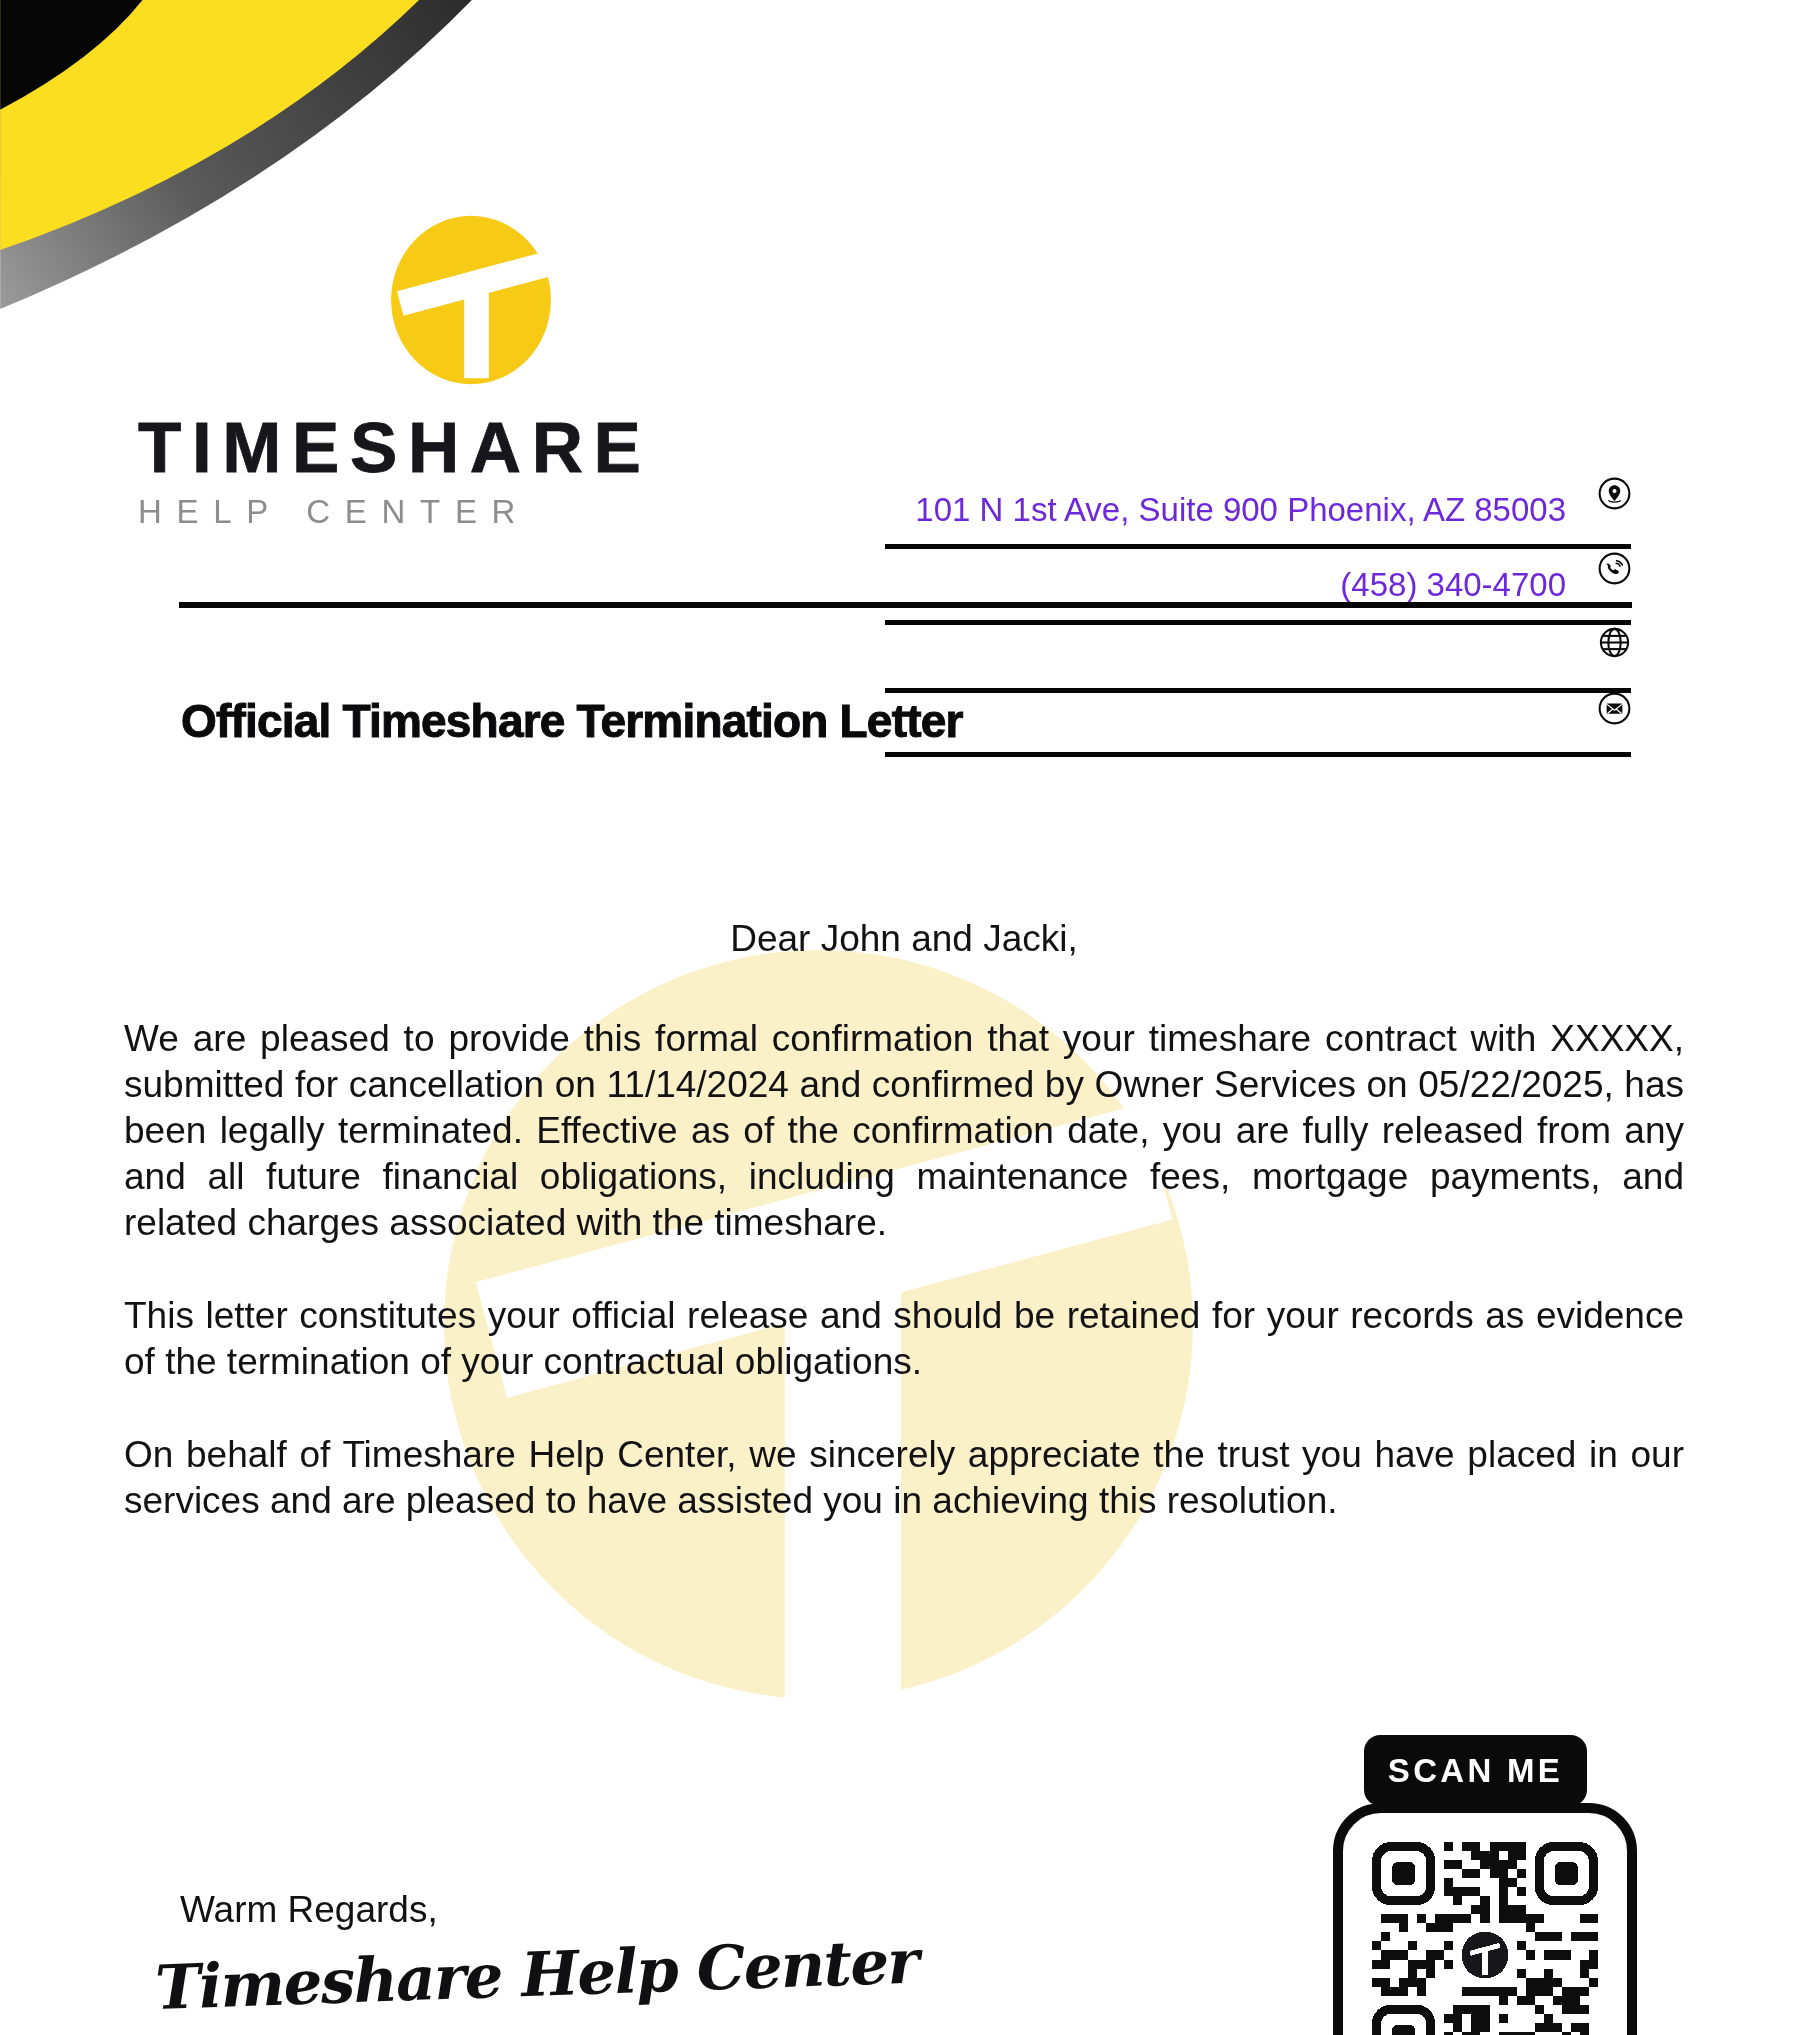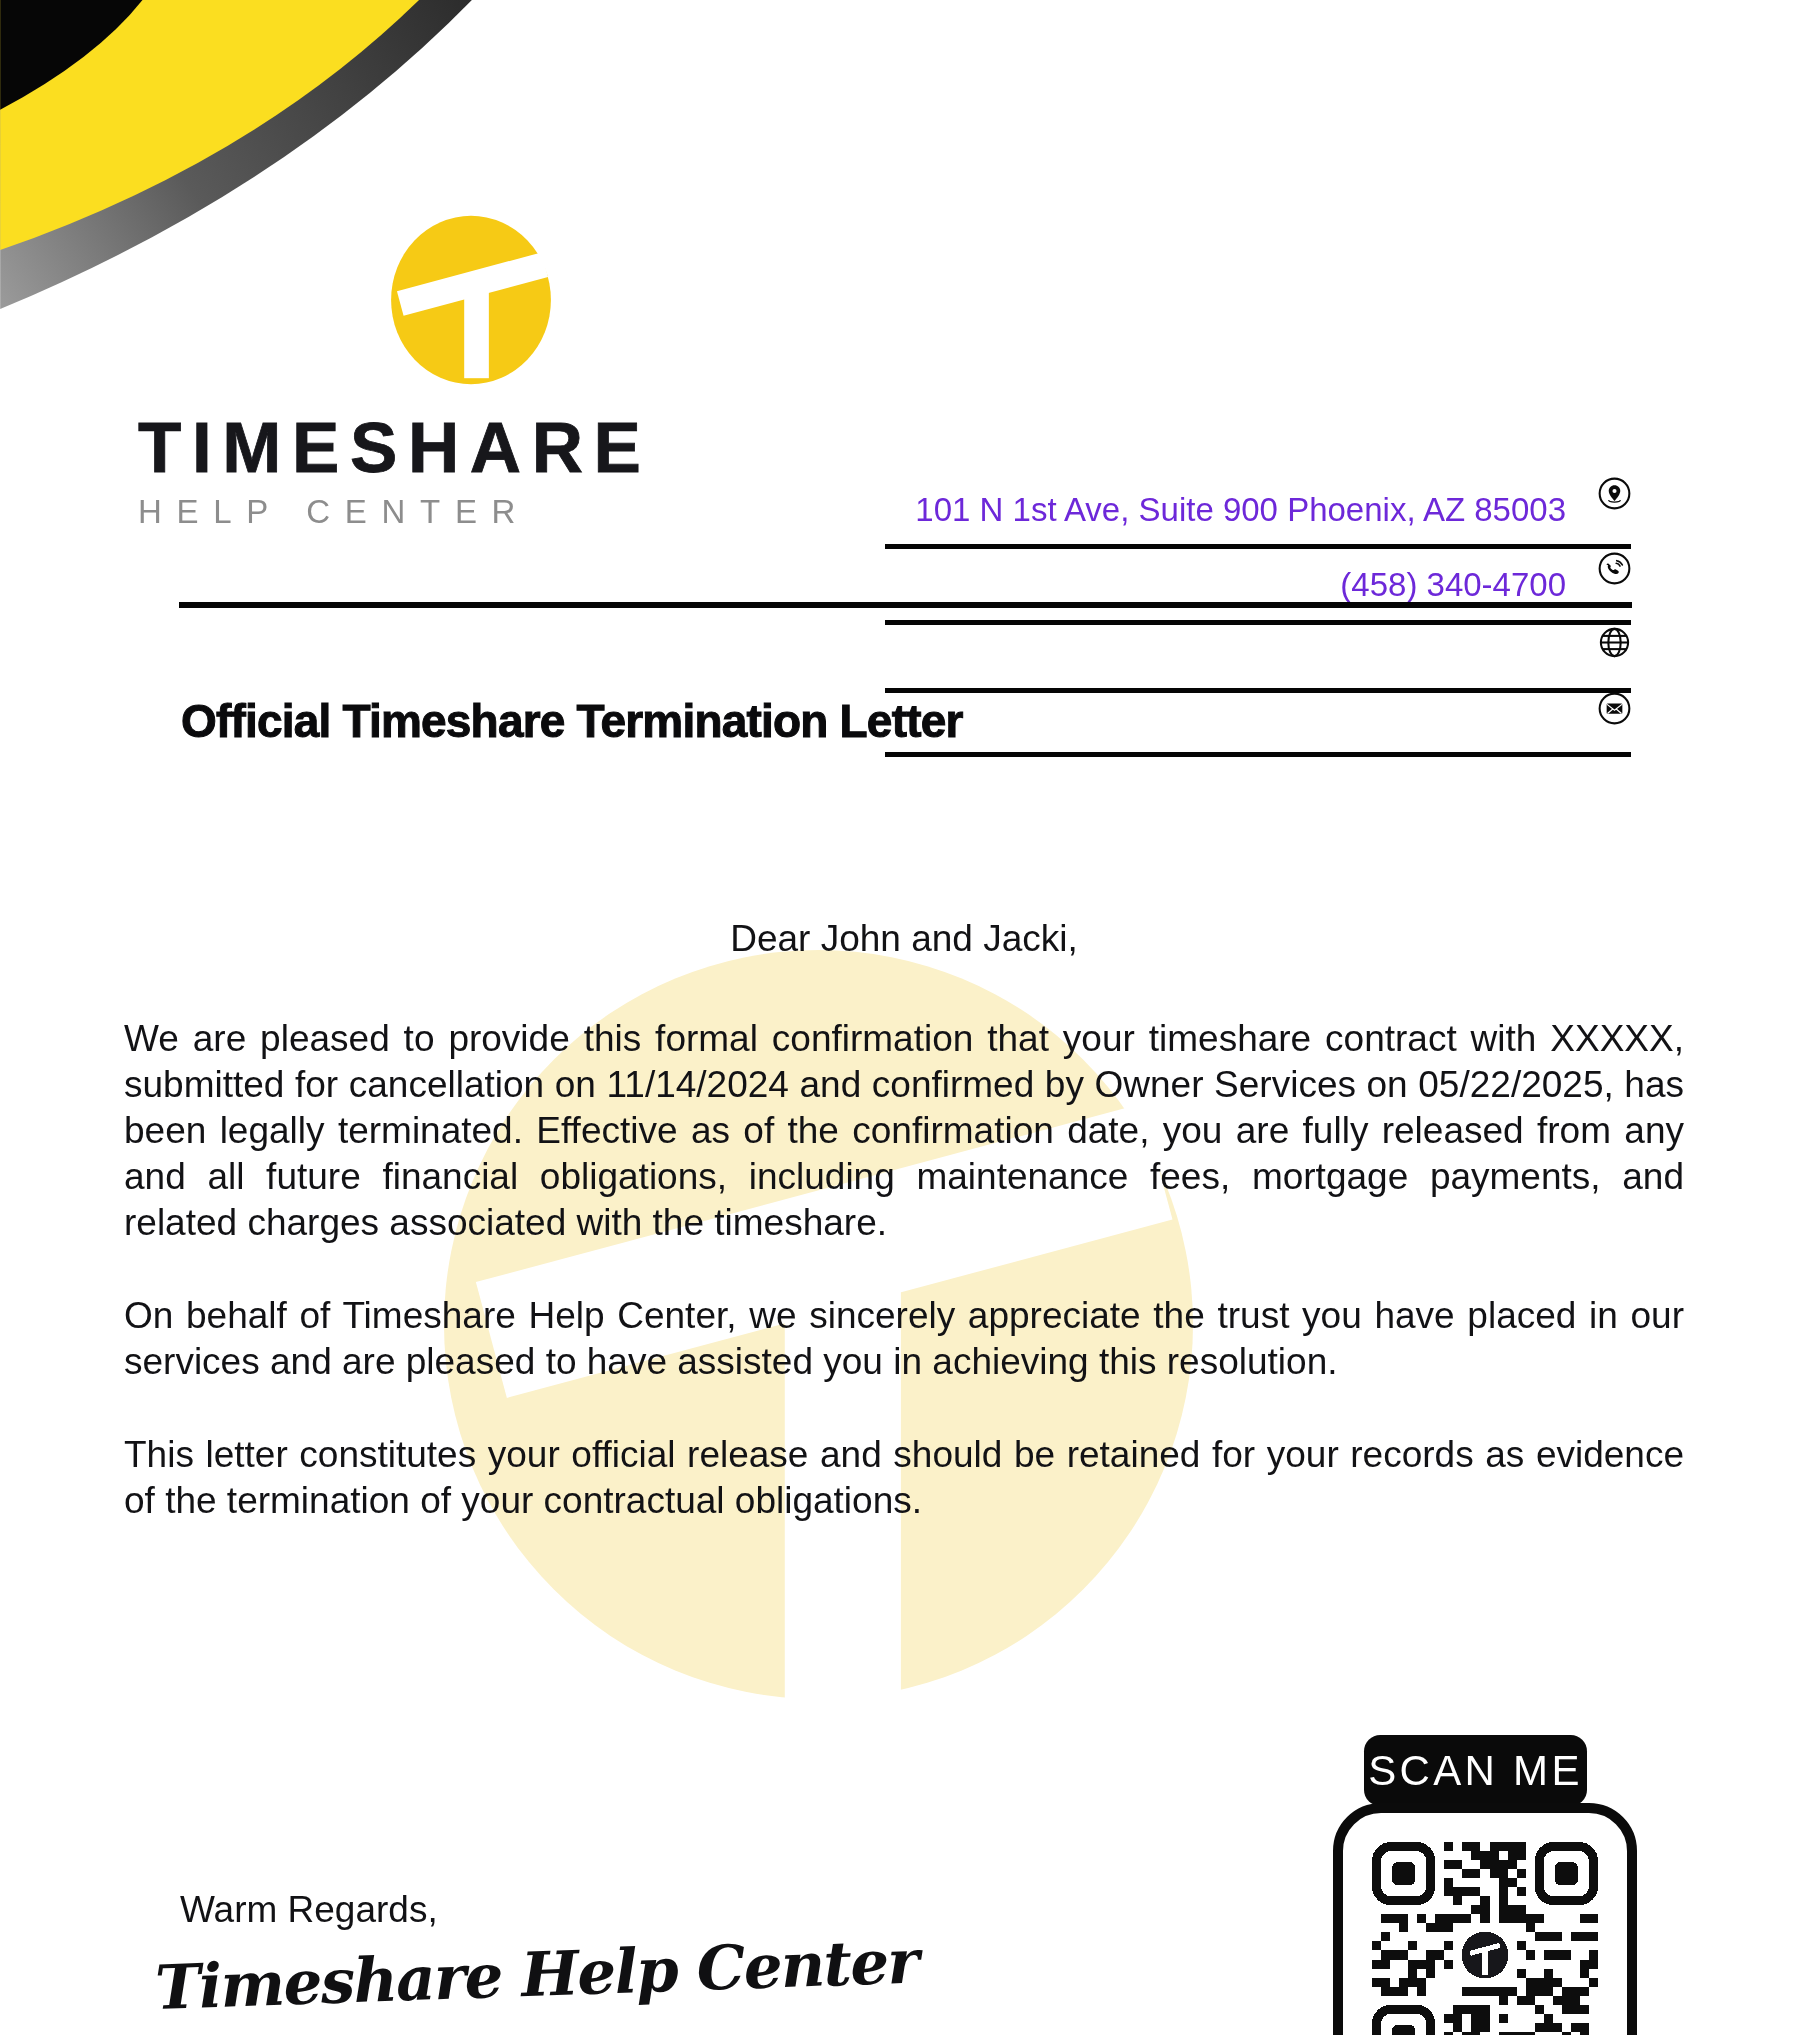--- a/index.html
+++ b/index.html
@@ -58,21 +58,21 @@
     left:154px; top:1952px; font-size:61px; letter-spacing:-1.6px;
     font-family:"DejaVu Serif", serif; font-style:italic; font-weight:700;
     color:#101012; transform:rotate(-2deg); transform-origin:left top; white-space:nowrap;
   }
 
   
   .qr-tab {
     left:1364px; top:1735px; width:223px; height:71px; background:#0a0a0a;
     border-radius:16.3px; display:flex; align-items:center; justify-content:center;
   }
-  .qr-tab-label { color:#ffffff; font-size:42px; font-weight:400; letter-spacing:3.3px; white-space:nowrap;text-align:center; }
+  .qr-tab-label { color:#ffffff; font-size:33px; font-weight:700; letter-spacing:3.3px; white-space:nowrap;text-align:center; }
   .qr-frame {
     left:1333px; top:1803px; width:304px; height:304px; background:#ffffff;
     border:10.6px solid #0b0b0b; border-radius:48px;
     display:flex; align-items:center; justify-content:center;
   }
   .qr-code { width:226px; height:226px; }
 </style>
 </head>
 <body>
 
@@ -147,22 +147,22 @@
     <circle cx="100" cy="100" r="100" fill="#FBF1C9"></circle>
     <g transform="rotate(-15 103 82)">
       <rect x="10" y="64" width="184" height="32" fill="#ffffff"></rect>
     </g>
     <rect x="91" y="90" width="31" height="110" fill="#ffffff"></rect>
   </svg>
 
   <div class="abs letter-body">
     <p class="salutation">Dear John and Jacki,</p>
     <p class="para">We are pleased to provide this formal confirmation that your timeshare contract with XXXXX, submitted for cancellation on 11/14/2024 and confirmed by Owner Services on 05/22/2025, has been legally terminated. Effective as of the confirmation date, you are fully released from any and all future financial obligations, including maintenance fees, mortgage payments, and related charges associated with the timeshare.</p>
+    <p class="para">This letter constitutes your official release and should be retained for your records as evidence of the termination of your contractual obligations.</p>
     <p class="para">On behalf of Timeshare Help Center, we sincerely appreciate the trust you have placed in our services and are pleased to have assisted you in achieving this resolution.</p>
-    <p class="para">This letter constitutes your official release and should be retained for your records as evidence of the termination of your contractual obligations.</p>
   </div>
 
   <div class="abs closing">Warm Regards,</div>
   <div class="abs signature">Timeshare Help Center</div>
 
   <div class="abs qr-tab">
     <span class="qr-tab-label">SCAN ME</span>
   </div>
   <div class="abs qr-frame">
     <svg id="qr-svg" class="qr-code" viewBox="0 0 25 25" shape-rendering="crispEdges">

